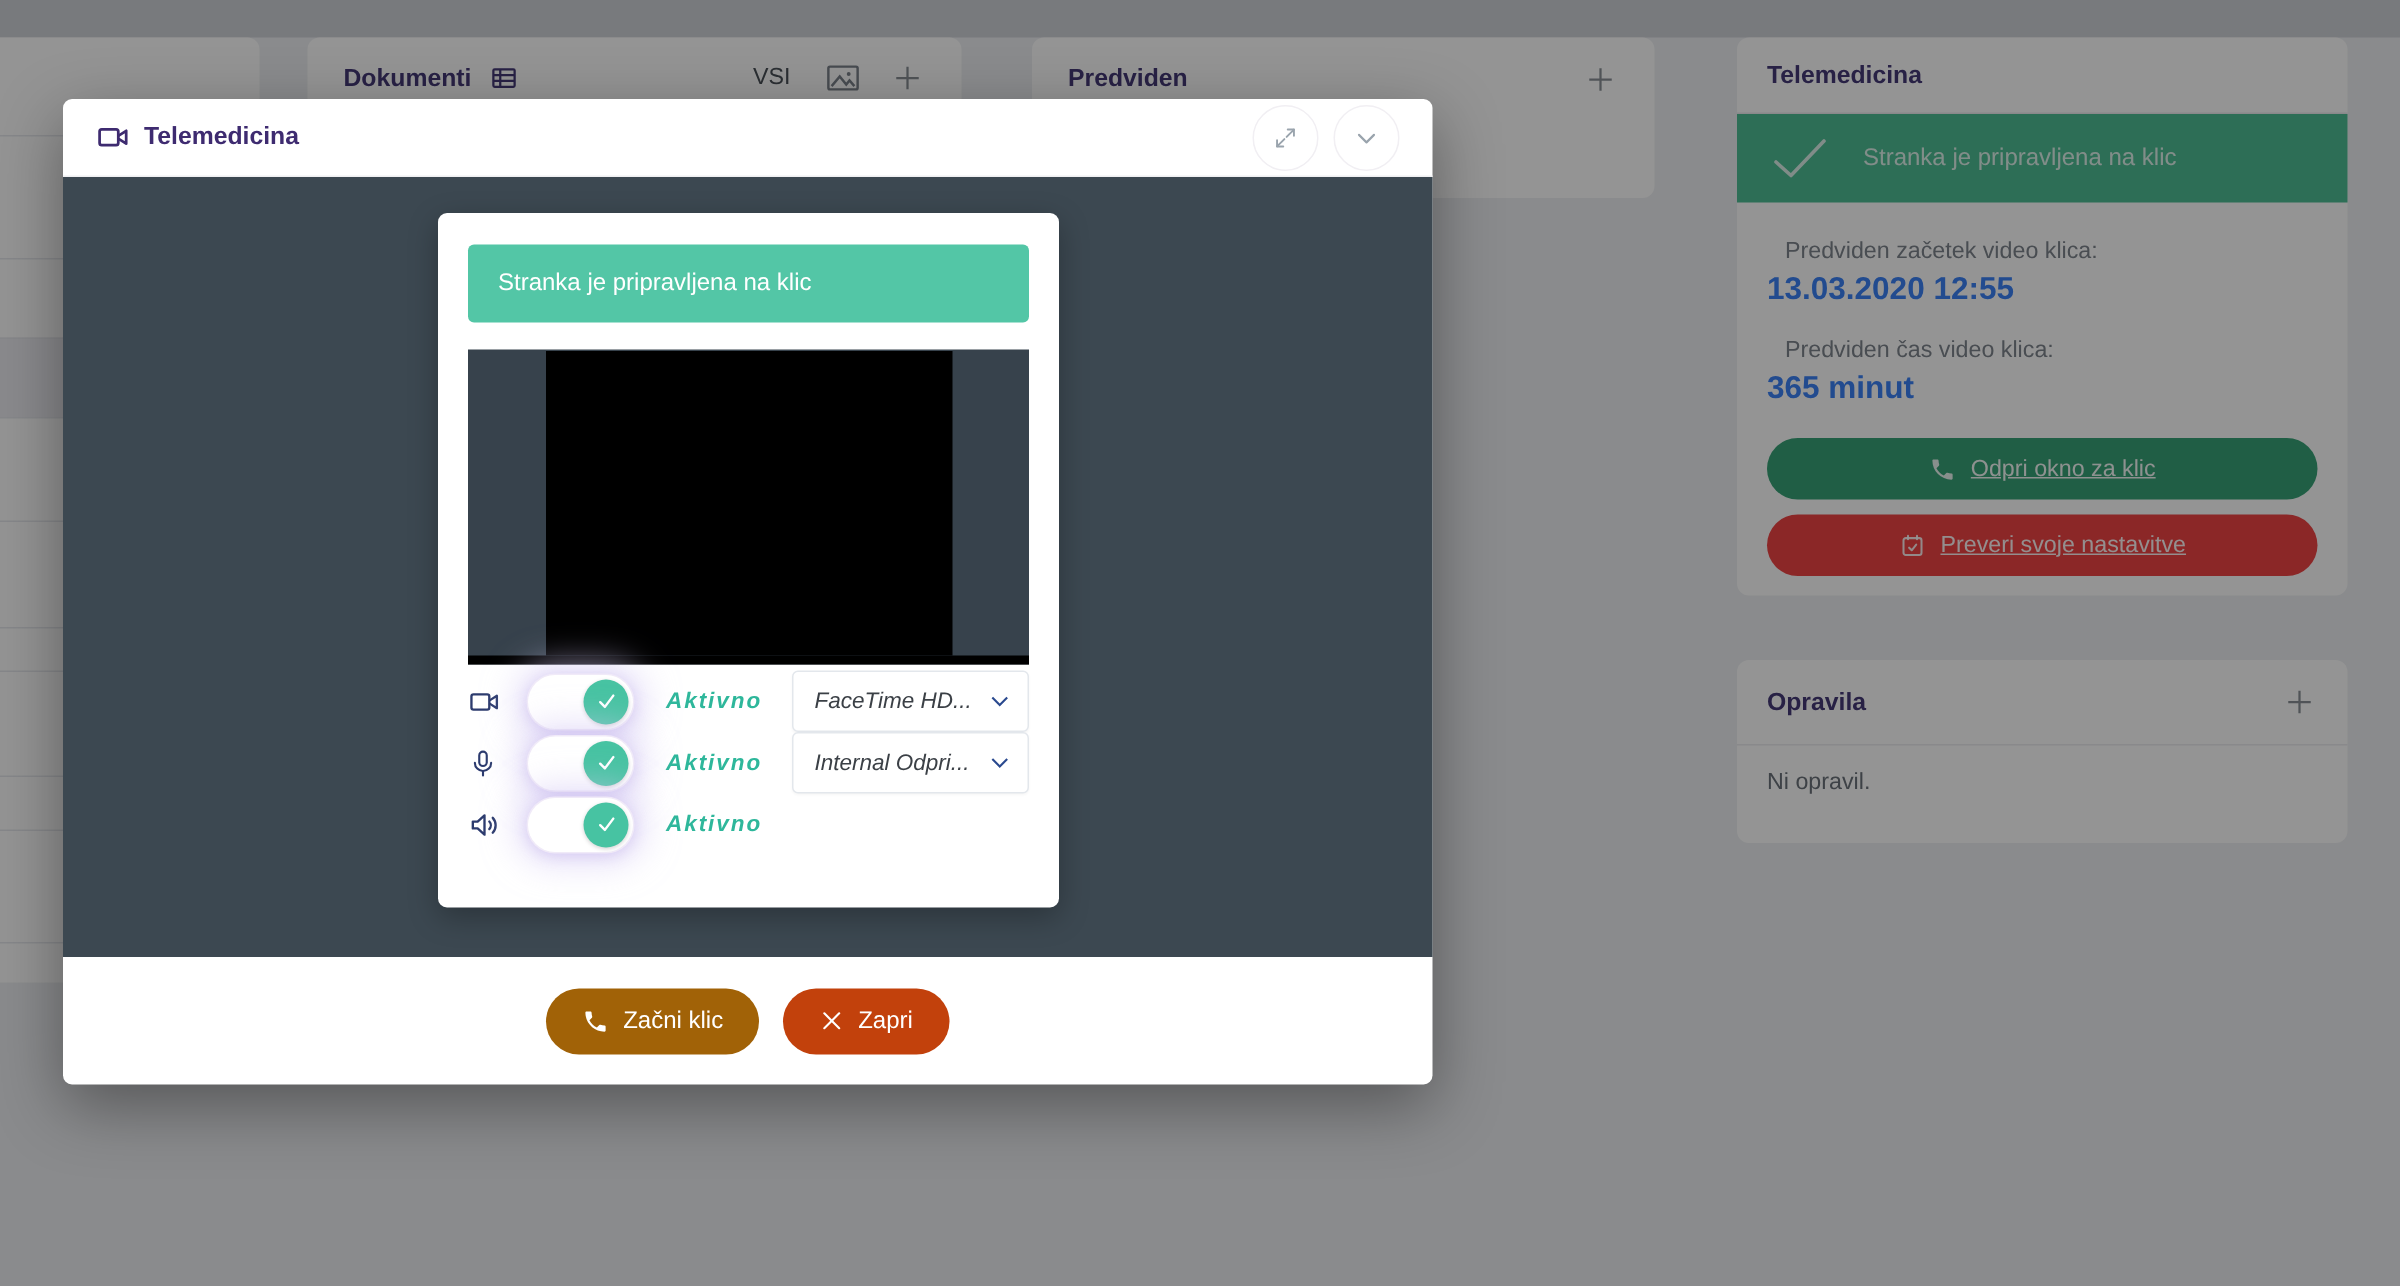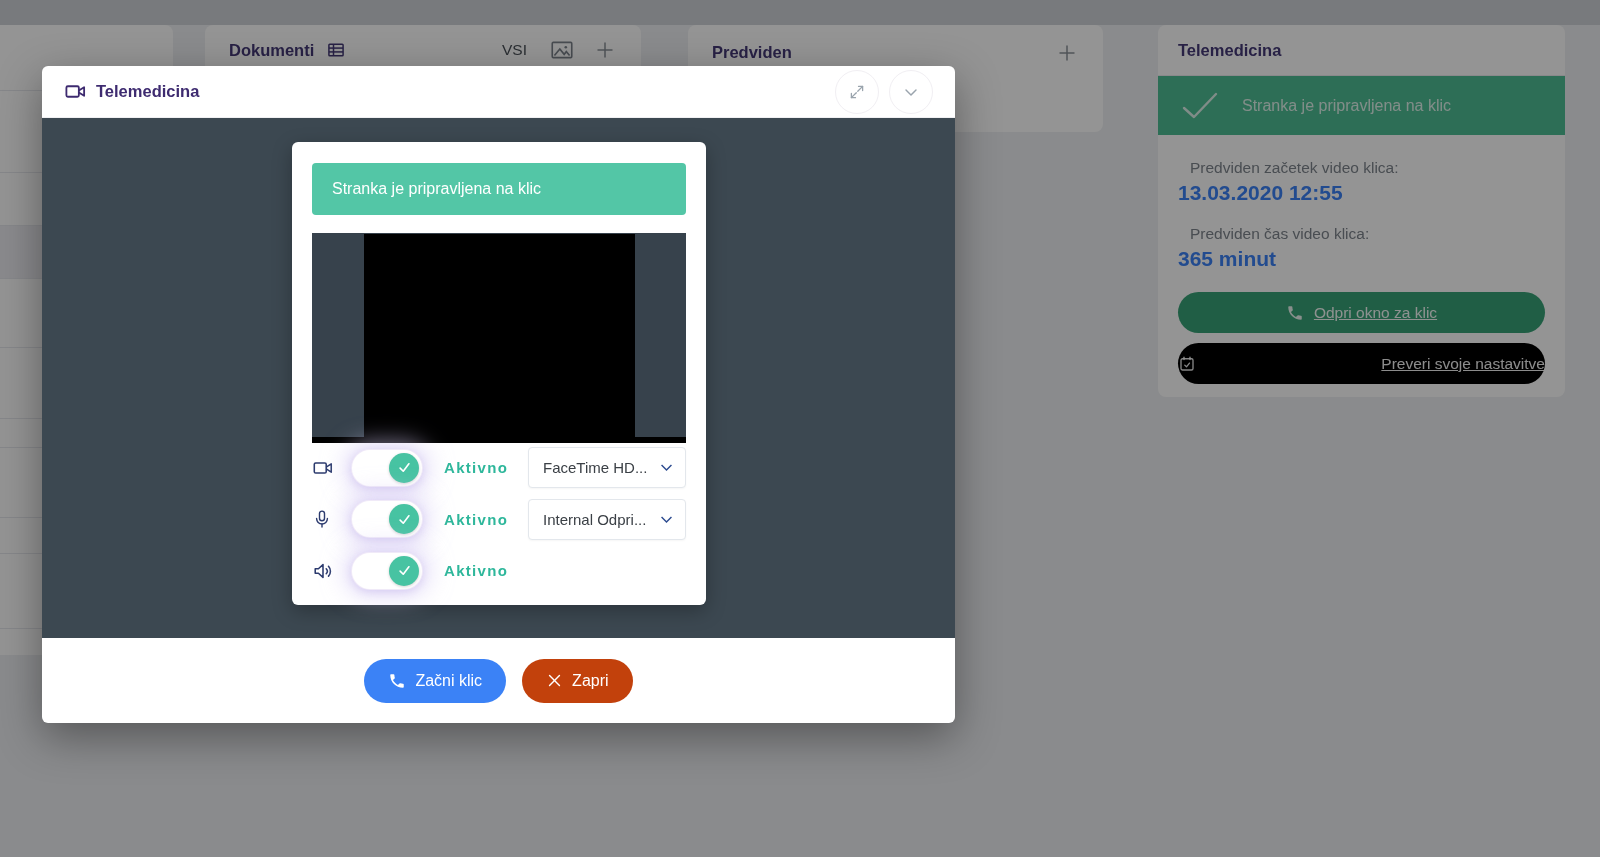--- a/index.html
+++ b/index.html
@@ -9,42 +9,42 @@
   
   .topband{position:absolute;left:0;top:0;width:100%;height:25px;background:#cfd2d8;}
 
   .left-card{position:absolute;left:-8px;top:25px;width:181px;height:630px;
              background:#fff;border-radius:0 8px 0 0;}
   .lrow-line{position:absolute;left:0;right:0;height:1px;background:#e7e9ee;}
   .lrow-band{position:absolute;left:0;right:0;background:#eeeef3;}
 
   .bg-card{position:absolute;background:#fff;border-radius:8px;}
   .bg-card-header{position:absolute;left:0;right:0;top:0;height:55px;
-                  border-bottom:5px solid #14b8a6;display:flex;align-items:center;
+                  border-bottom:1px solid #14b8a6;display:flex;align-items:center;
                   padding:0 24px;box-sizing:border-box;}
   .bg-title{font-size:16.5px;font-weight:bold;color:#453a78;}
   .spacer{flex:1;}
   .ghost-icon{display:flex;align-items:center;color:#8b9097;}
 
   
   .side-card{position:absolute;left:1158px;width:407px;background:#fff;border-radius:8px;}
   .side-header{height:51px;display:flex;align-items:center;padding:0 20px;
                border-bottom:1px solid #ececf0;box-sizing:border-box;}
   .side-title{font-size:16.5px;font-weight:bold;color:#453a78;}
   .side-banner{position:absolute;left:0;right:0;top:51px;height:59px;background:#4fbe95;
                display:flex;align-items:center;color:rgba(255,255,255,0.82);font-size:16px;}
   .side-banner svg{margin-left:22px;margin-right:22px;flex:none;}
   .side-body{position:absolute;left:20px;right:20px;top:110px;}
   .side-label{font-size:15.5px;color:#7e858d;margin-top:23px;line-height:18px;margin-left:12px;}
   .side-label.first{margin-top:24px;}
   .side-value{font-size:21px;font-weight:bold;color:#3b82f6;margin-top:7px;line-height:18px;}
   .side-btn{height:41px;border-radius:21px;display:flex;align-items:center;justify-content:center;
             gap:10px;color:rgba(255,255,255,0.95);font-size:15.5px;cursor:pointer;text-decoration:underline;}
   .side-btn.green{background:#38a377;margin-top:24px;}
-  .side-btn.teal{background:#000000;margin-top:10px;justify-content:space-between;}
+  .side-btn.teal{background:#ef4444;margin-top:10px;}
   .opr-empty{padding:16px 20px 0 20px;font-size:15.5px;color:#6b727a;}
 
   
   .backdrop{position:absolute;inset:0;background:rgba(0,0,0,0.42);z-index:5;}
 
   
   .modal{position:absolute;left:42px;top:66px;width:913px;height:657px;background:#fff;
          border-radius:6px;z-index:10;box-shadow:0 14px 44px rgba(0,0,0,0.38);}
   .modal-header{height:52px;display:flex;align-items:center;padding:0 22px;
                 border-bottom:1px solid #f0f0f2;box-sizing:border-box;}
@@ -55,39 +55,39 @@
   .modal-body{position:absolute;left:0;right:0;top:52px;height:520px;background:#3c4851;}
   .inner-card{position:absolute;left:250px;top:24px;width:414px;height:463px;background:#fff;
               border-radius:6px;box-shadow:0 6px 20px rgba(0,0,0,0.28);}
   .banner{position:absolute;left:20px;right:20px;top:21px;height:52px;background:#53c6a6;
           border-radius:4px;display:flex;align-items:center;padding-left:20px;
           box-sizing:border-box;color:#fff;font-size:16px;}
   .video{position:absolute;left:20px;right:20px;top:91px;height:210px;background:#37424c;}
   .video-black{position:absolute;left:52px;right:51px;top:1px;bottom:6px;background:#000;}
   .video-bar{position:absolute;left:0;right:0;bottom:0;height:6px;background:#000;}
   .rows{position:absolute;left:20px;right:20px;top:305px;height:144px;
-        display:flex;flex-direction:column;justify-content:space-between;}
+        display:flex;flex-direction:column;font-style:italic;}
   .device-row{display:flex;align-items:center;height:41px;}
   .dev-icon{width:28px;color:#2c3b6e;display:flex;align-items:center;}
   .toggle{margin-left:12px;width:70px;height:36px;border-radius:18px;background:#fff;position:relative;
           box-shadow:0 0 0 1px #f0eaf8,0 2px 10px rgba(180,160,230,0.45),0 0 22px 9px rgba(214,203,244,0.55);
           cursor:pointer;}
   .thumb{position:absolute;right:3px;top:3px;width:30px;height:30px;border-radius:50%;background:#47c3a2;
          display:flex;align-items:center;justify-content:center;box-shadow:0 1px 3px rgba(0,0,0,0.18);}
   .status{margin-left:22px;font-weight:bold;color:#2eb79b;font-size:15px;letter-spacing:1.3px;}
   .select{margin-left:auto;width:158px;height:41px;border:1px solid #e3e7ec;border-radius:4px;
           display:flex;align-items:center;padding:0 10px 0 14px;box-sizing:border-box;
           font-size:15px;color:#3b4046;background:#fff;cursor:pointer;box-shadow:0 1px 2px rgba(0,0,0,0.04);}
   .select span{flex:1;white-space:nowrap;overflow:hidden;}
   .select svg{flex:none;color:#2b4a8f;}
   .modal-footer{position:absolute;left:0;right:0;top:572px;height:85px;display:flex;
                 align-items:center;justify-content:center;gap:16px;}
   .pill-btn{height:44px;border-radius:22px;display:flex;align-items:center;justify-content:center;
             gap:9px;color:#fff;font-size:16px;padding:0 24px;cursor:pointer;border:none;}
-  .pill-btn.cyan{background:#3b82f6;}
+  .pill-btn.cyan{background:#a16207;}
   .pill-btn.red{background:#c2410c;}
 </style>
 </head>
 <body>
 
 <div class="stage">
 
   <div class="topband"></div>
 
   <div class="left-card">
@@ -172,20 +172,33 @@
           <rect x="4" y="5" width="16" height="15" rx="2"></rect>
           <line x1="8" y1="3" x2="8" y2="6"></line>
             <line x1="16" y1="3" x2="16" y2="6"></line>
           <polyline points="9,13.5 11.3,15.8 15.3,10.8"></polyline>
         </svg>
         <span>Preveri svoje nastavitve</span>
       </div>
     </div>
   </div>
 
+  <div class="side-card" style="top:440px;height:122px;">
+    <div class="side-header" style="height:57px;">
+      <span class="side-title">Opravila</span>
+      <span class="spacer"></span>
+      <span class="ghost-icon">
+        <svg width="24" height="24" viewBox="0 0 24 24" fill="none" stroke="currentColor" stroke-width="1.5">
+          <line x1="12" y1="4.5" x2="12" y2="19.5"></line>
+            <line x1="4.5" y1="12" x2="19.5" y2="12"></line>
+        </svg>
+      </span>
+    </div>
+    <div class="opr-empty">Ni opravil.</div>
+  </div>
 
   <div class="backdrop"></div>
 
   <div class="modal">
     <div class="modal-header">
       <svg width="23" height="23" viewBox="0 0 24 24" fill="none" stroke="#3e2b70" stroke-width="1.9" stroke-linejoin="round">
         <rect x="2.5" y="6.5" width="13" height="11" rx="1.5"></rect>
         <path d="M15.5 11 L21 7.5 V16.5 L15.5 13"></path>
       </svg>
       <span class="modal-title">Telemedicina</span>

